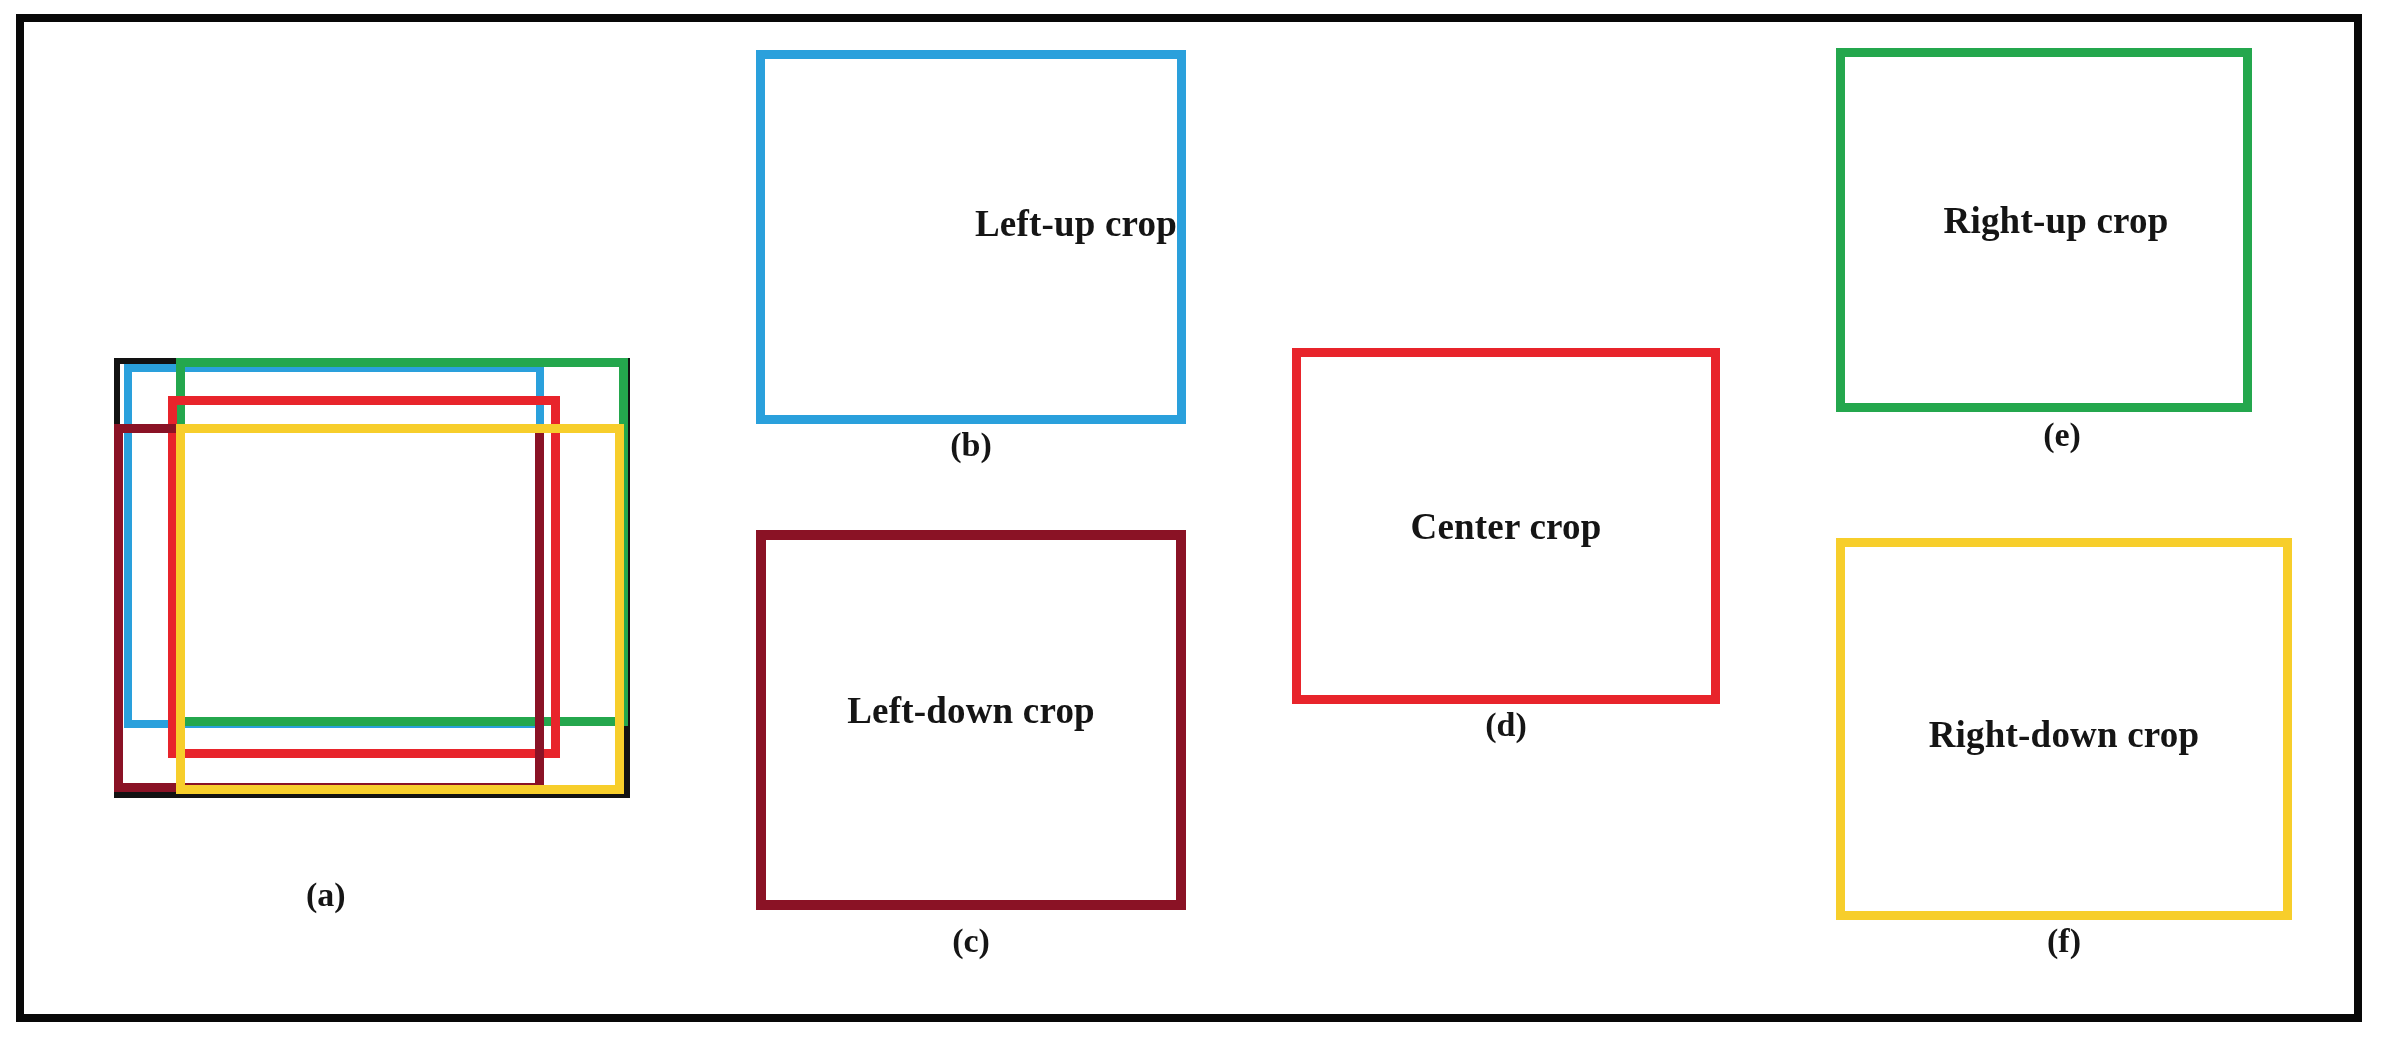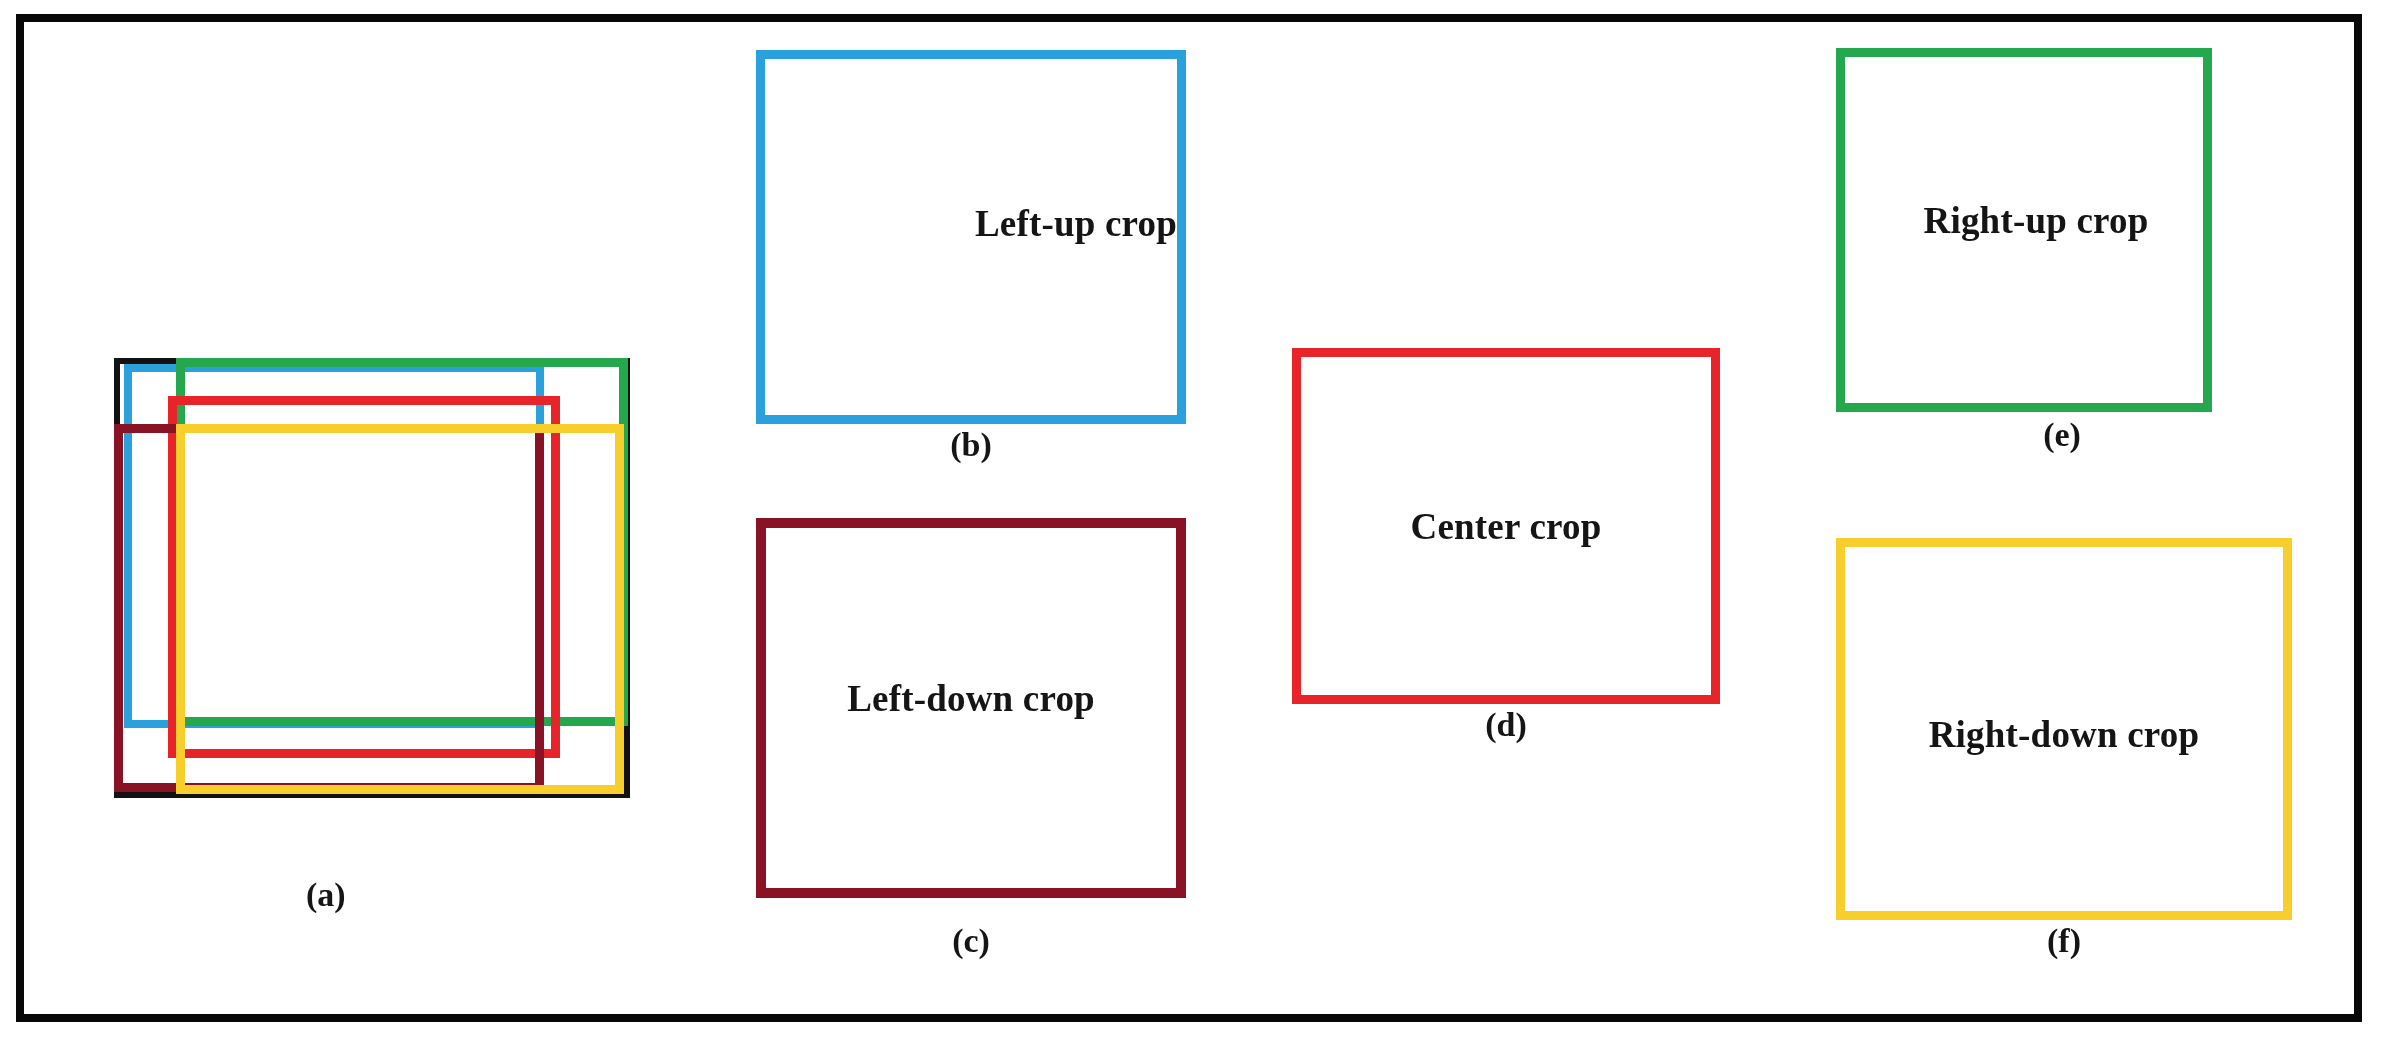--- a/index.html
+++ b/index.html
@@ -87,29 +87,29 @@
         <div class="overlap-rect" style="left: 152px; top: 402px; width: 448px; height: 370px; border: 9px solid rgb(247, 206, 43);"></div>
       </div>
 
     <div class="panel-caption" id="caption-a" style="left: 282px; top: 856px;">(a)</div>
 
     <div id="crop-panels">
         <div class="crop-box" style="left: 732px; top: 28px; width: 430px; height: 374px; border: 9px solid rgb(42, 160, 220); justify-content: flex-end;">
           <span class="crop-label" style="position: relative; top: -14px;">Left-up crop</span>
         </div>
         <div class="panel-caption" style="left: 732px; top: 406px; width: 430px;">(b)</div>
-        <div class="crop-box" style="left: 732px; top: 496px; width: 430px; height: 380px; border: 10px solid rgb(138, 18, 37);">
+        <div class="crop-box" style="left: 732px; top: 508px; width: 430px; height: 380px; border: 10px solid rgb(138, 18, 37);">
           <span class="crop-label" style="position: relative; top: -10px;">Left-down crop</span>
         </div>
         <div class="panel-caption" style="left: 732px; top: 902px; width: 430px;">(c)</div>
         <div class="crop-box" style="left: 1268px; top: 326px; width: 428px; height: 356px; border: 9px solid rgb(232, 36, 43);">
           <span class="crop-label" style="position: relative; top: 0px;">Center crop</span>
         </div>
         <div class="panel-caption" style="left: 1268px; top: 686px; width: 428px;">(d)</div>
-        <div class="crop-box" style="left: 1812px; top: 26px; width: 376px; height: 364px; border: 9px solid rgb(36, 167, 77); padding-left: 24px;">
+        <div class="crop-box" style="left: 1812px; top: 26px; width: 416px; height: 364px; border: 9px solid rgb(36, 167, 77); padding-left: 24px;">
           <span class="crop-label" style="position: relative; top: -10px;">Right-up crop</span>
         </div>
         <div class="panel-caption" style="left: 1812px; top: 396px; width: 452px;">(e)</div>
         <div class="crop-box" style="left: 1812px; top: 516px; width: 456px; height: 382px; border: 9px solid rgb(247, 206, 43);">
           <span class="crop-label" style="position: relative; top: -8px; margin-top: 26px;">Right-down crop</span>
         </div>
         <div class="panel-caption" style="left: 1812px; top: 902px; width: 456px;">(f)</div>
       </div>
 
   </div>

